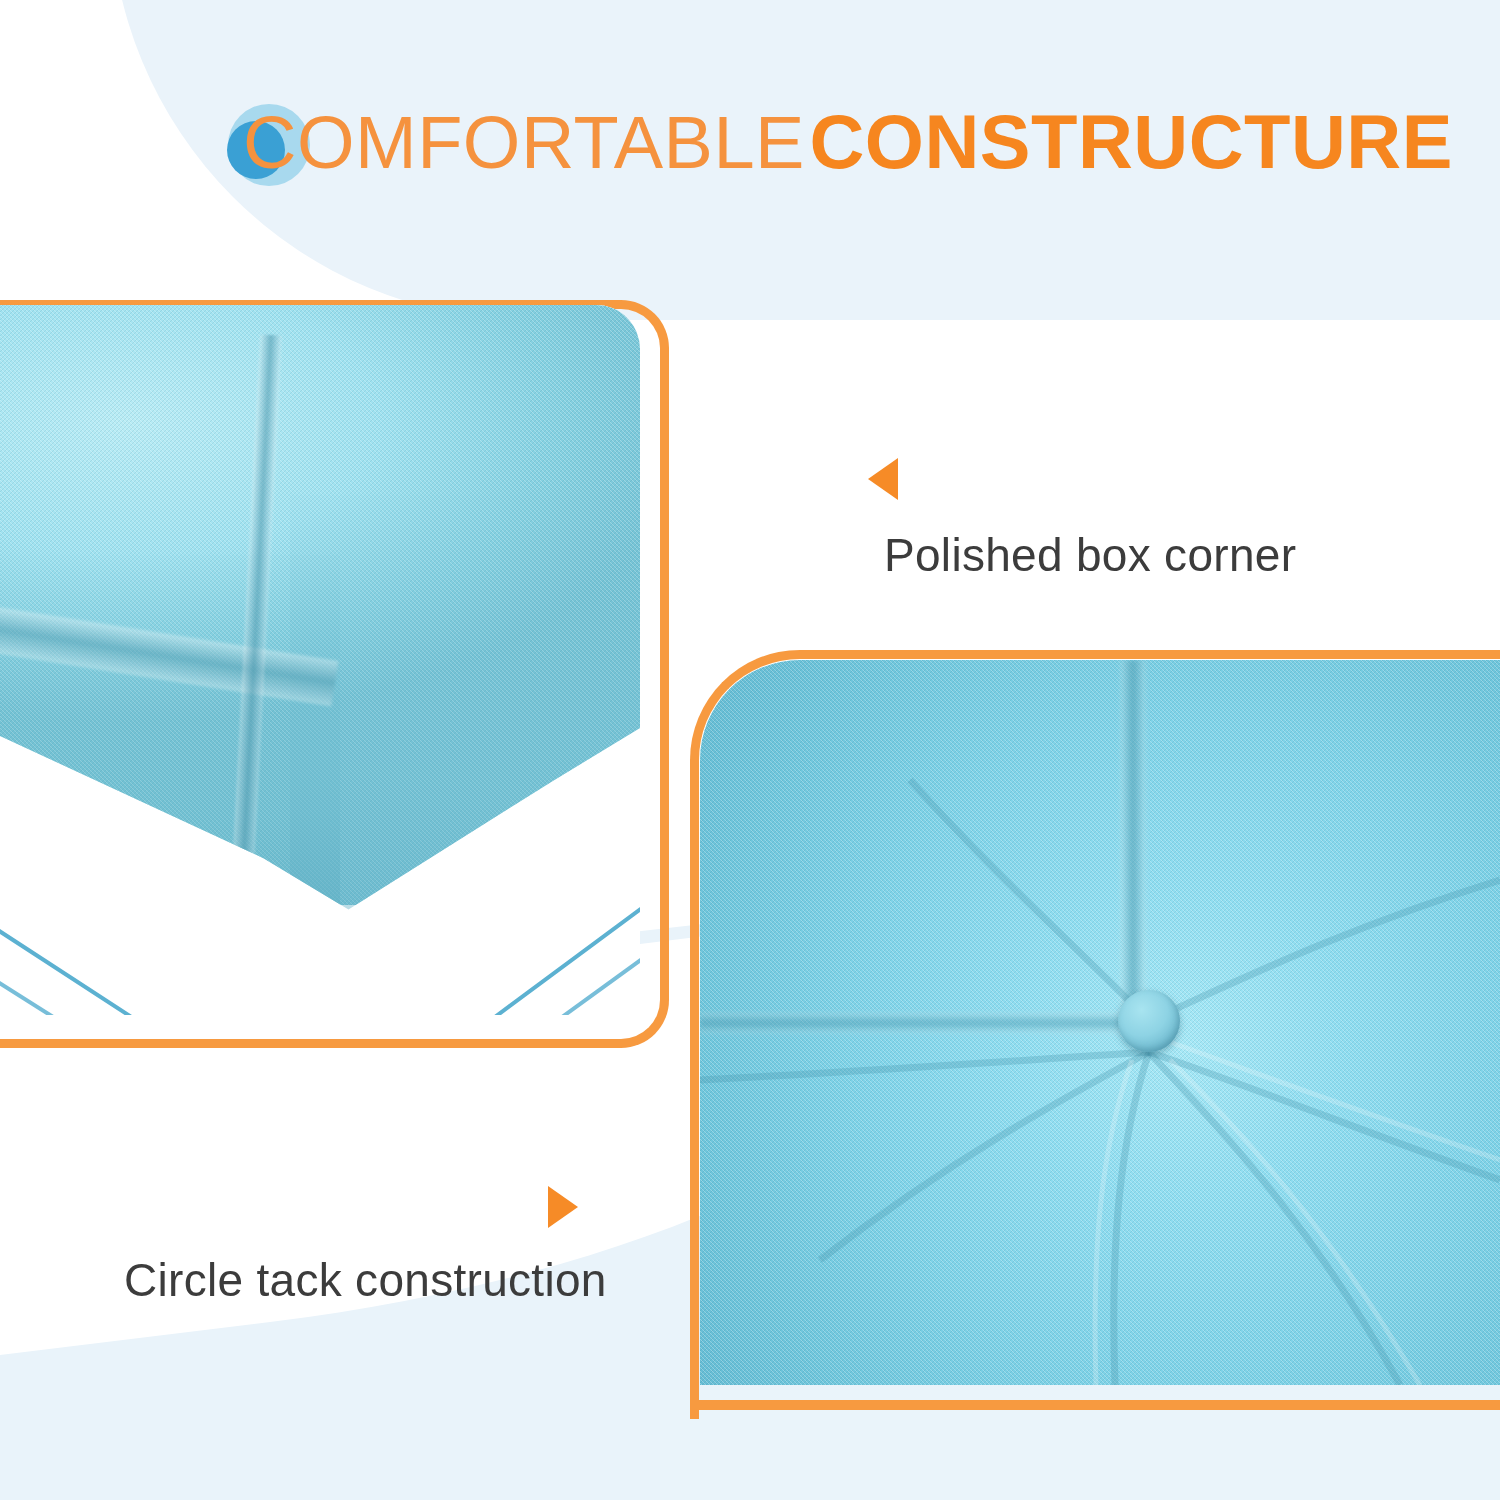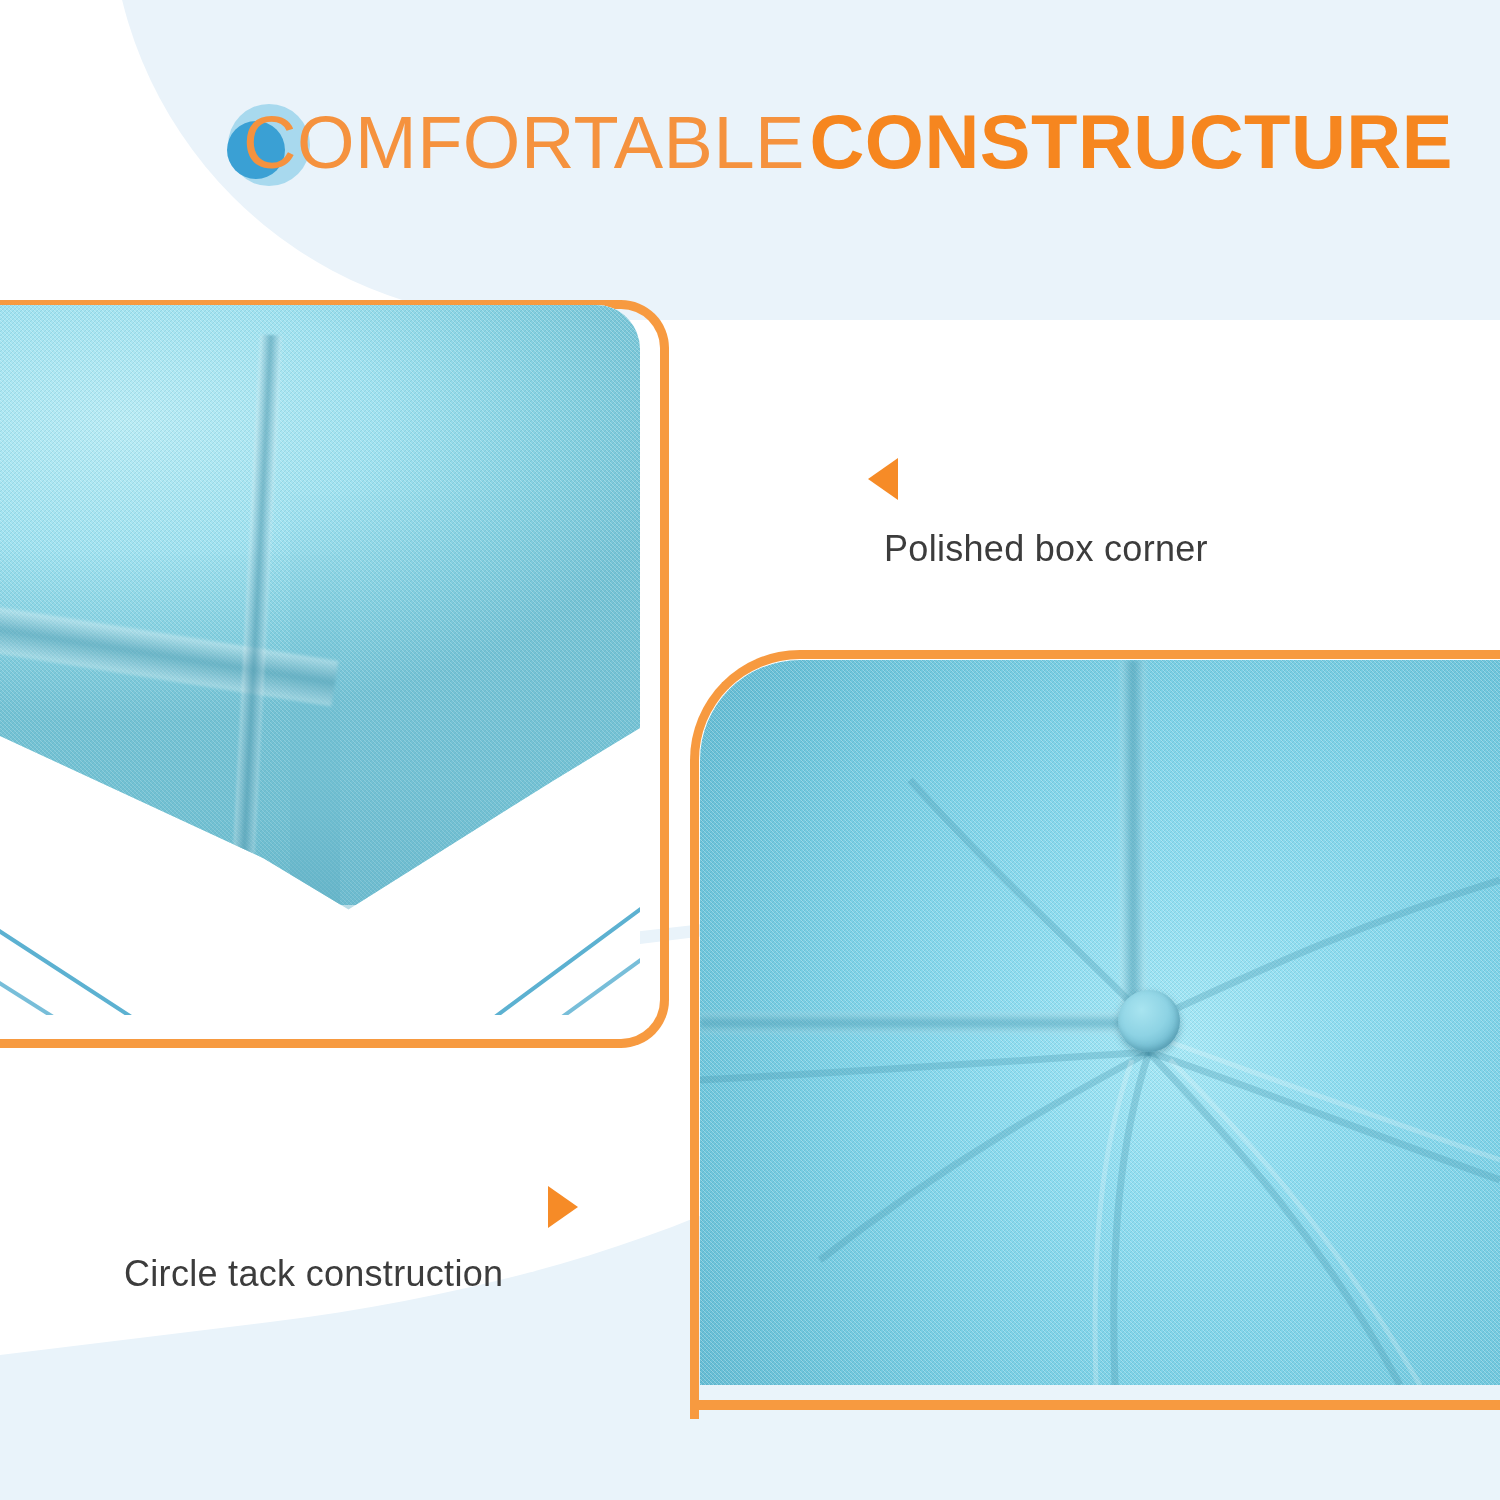--- a/index.html
+++ b/index.html
@@ -160,21 +160,21 @@
     left:868px;top:458px;
     border-top:21px solid transparent;border-bottom:21px solid transparent;
     border-right:30px solid #f68b27;
   }
   .tri-right{
     left:548px;top:1186px;
     border-top:21px solid transparent;border-bottom:21px solid transparent;
     border-left:30px solid #f68b27;
   }
   .caption{
-    position:absolute;color:#3c3c3c;font-size:36px;font-weight:400;
+    position:absolute;color:#3c3c3c;font-size:46px;font-weight:400;
     letter-spacing:.3px;white-space:nowrap;
   }
   .cap-polished{left:884px;top:528px;}
   .cap-circle{left:108px;top:1253px;margin-left:16px;}
 </style>
 </head>
 <body>
 
 <div id="root">
 

